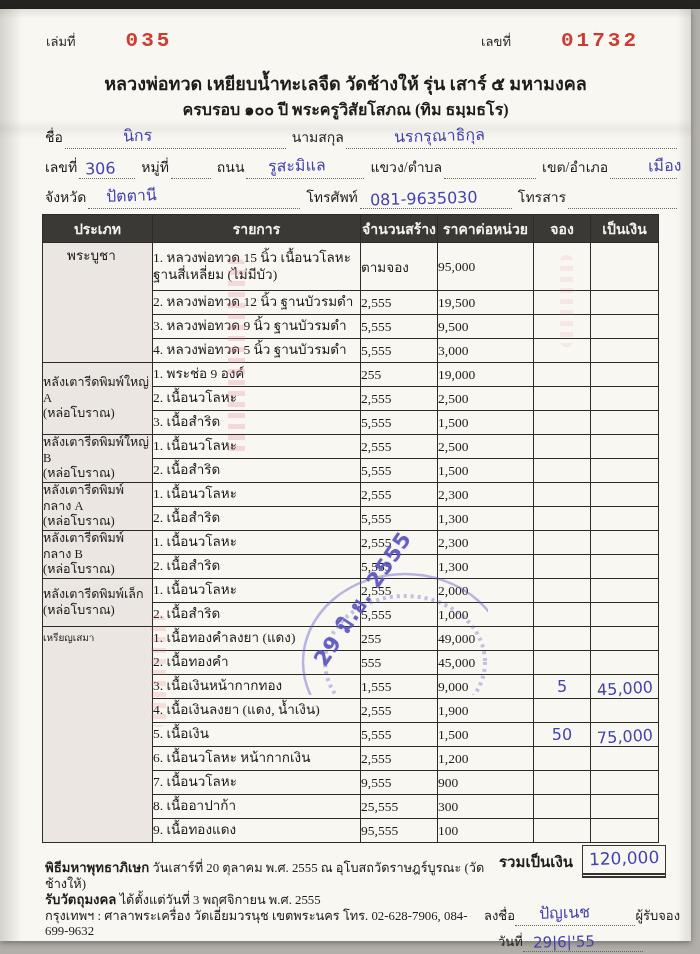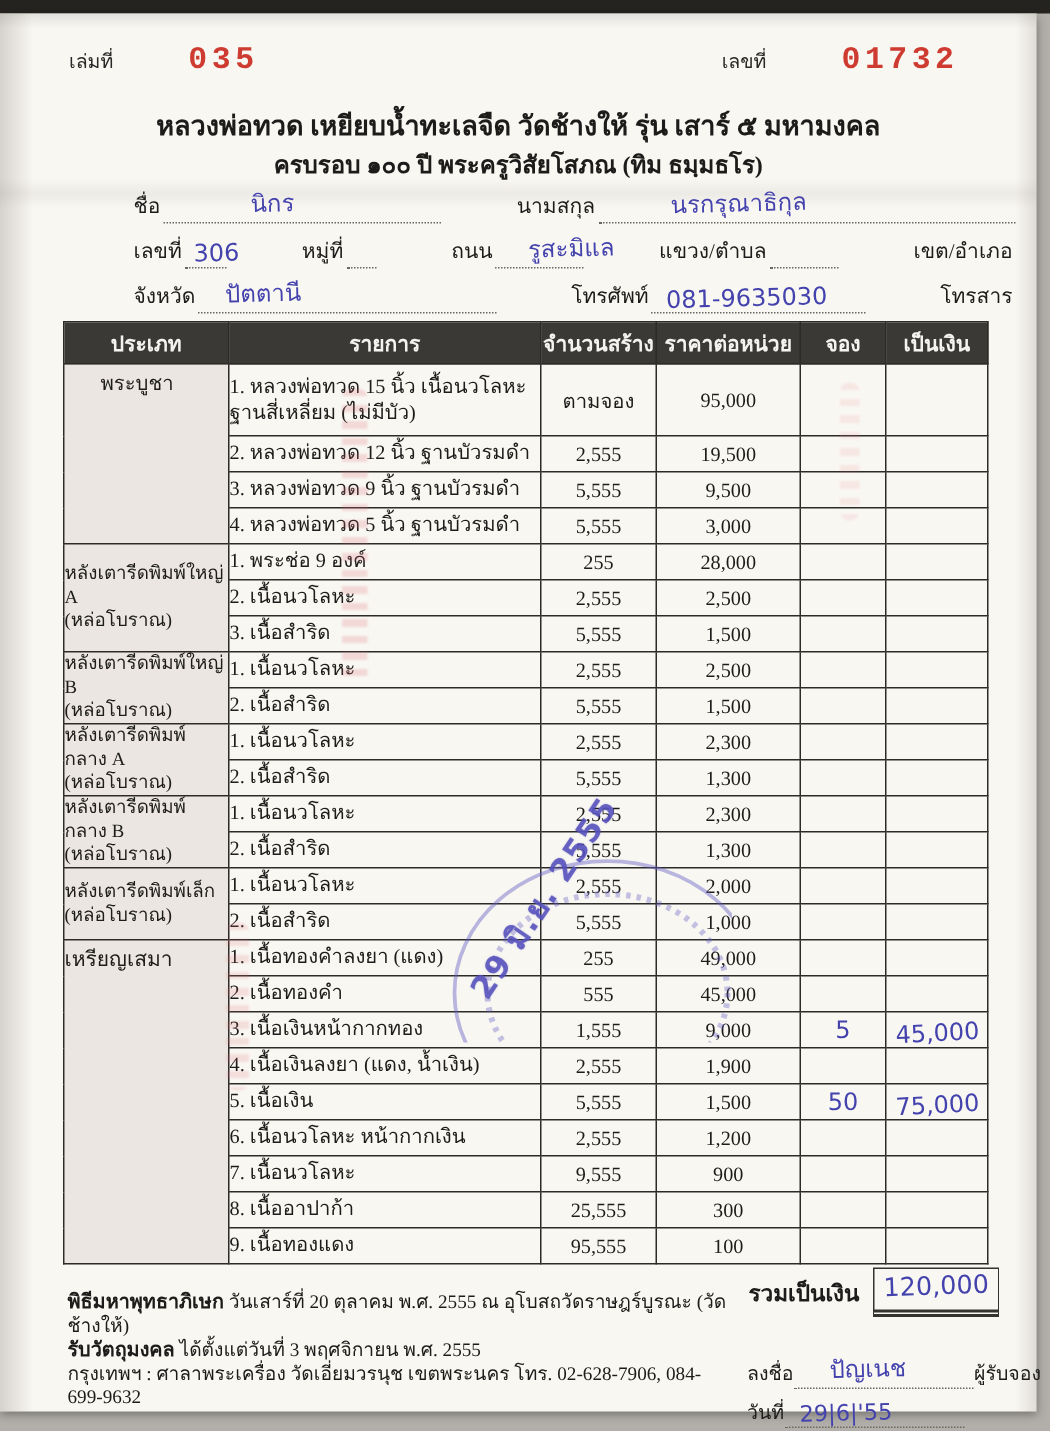--- a/index.html
+++ b/index.html
@@ -23,52 +23,52 @@
   
   .hdr-label{font-size:13px;color:#2a2927;}
   .red-num{font-family:"Liberation Mono","DejaVu Sans Mono",monospace;color:#ce3b30;font-size:21px;letter-spacing:3px;font-weight:bold;margin-left:42px;}
   .book-no{position:absolute;left:46px;top:20px;display:flex;align-items:baseline;gap:8px;}
   .doc-no{position:absolute;right:52px;top:20px;display:flex;align-items:baseline;gap:8px;}
   .title{position:absolute;left:0;top:22px;width:100%;text-align:center;font-size:26px;font-weight:bold;}
   .sub1{position:absolute;left:0;top:60px;width:100%;text-align:center;font-size:18px;font-weight:bold;}
   .sub2{position:absolute;left:0;top:88px;width:100%;text-align:center;font-size:16px;font-weight:bold;}
   
   .formrow{position:absolute;left:45px;right:14px;display:flex;align-items:flex-end;font-size:14px;}
-  .formrow .lbl{white-space:nowrap;padding:0 2px 1px 0;margin-left:44px;}
+  .formrow .lbl{white-space:nowrap;padding:0 2px 1px 0;}
   .dots{border-bottom:1.6px dotted #6a675f;height:17px;position:relative;margin-right:6px;}
   .hw{font-family:"DejaVu Sans",sans-serif;color:#4443ae;}
   .dots .hw{position:absolute;bottom:0px;font-size:16px;white-space:nowrap;transform:rotate(-1.5deg);}
   
   table.order{
     position:absolute;left:42px;top:205px;width:616px;
     border-collapse:collapse;table-layout:fixed;
     font-size:13.5px;
   }
   table.order th,table.order td{border:1.3px solid #2c2b28;overflow:visible;padding:0;}
   table.order thead tr{height:28px;}
   table.order thead th{background:#3a3936;color:#f4f3ef;font-weight:bold;font-size:14px;}
   tr.r{height:24px;}
   tr.rd{height:48px;}
   td.cat{background:#ebe6e1;text-align:left;font-size:12.5px;line-height:1.25;vertical-align:middle;}
   td.cat.vtop{vertical-align:top;padding-top:5px;}
   td.cat.aleft{text-align:left;padding-left:24px;font-size:13.5px;}
   td.item{text-align:left;padding-left:7px;line-height:1.25;margin-left:16px;}
-  td.num{text-align:center;margin-top:16px;}
+  td.num{margin-top:16px;}
   td.fill{text-align:center;position:relative;}
   td.fill .hw{font-size:16px;display:inline-block;}
   td.fill .hw.amt{transform:rotate(-3deg);position:relative;top:2px;}
   
   .total-row{position:absolute;left:380px;top:836px;display:flex;align-items:center;}
   .total-lbl{font-size:15px;font-weight:bold;width:193px;text-align:right;padding-right:9px;}
   .total-box{width:82px;height:27px;border:1.6px solid #35332f;border-bottom:5px double #35332f;text-align:center;}
   .total-box .hw{font-size:17px;transform:rotate(-2deg);display:inline-block;margin-top:2px;}
   
   .foot{position:absolute;left:45px;top:851px;width:445px;font-size:12.8px;line-height:15.6px;}
   .foot b{font-size:13.2px;}
-  .signrow{position:absolute;left:498px;top:896px;width:196px;display:flex;align-items:flex-end;font-size:13px;}
+  .signrow{position:absolute;left:484px;top:896px;width:196px;display:flex;align-items:flex-end;font-size:13px;}
   .daterow{position:absolute;left:498px;top:922px;width:196px;display:flex;align-items:flex-end;font-size:13px;}
   .signrow .dots,.daterow .dots{flex:1;margin-right:0;}
   .signrow .hw{font-size:16px;left:24px;}
   .daterow .hw{font-size:15px;left:10px;}
   
   .stamp-date{
     position:absolute;left:305px;top:645px;
     transform:rotate(-56deg);transform-origin:0 0;
     font-family:"DejaVu Sans",sans-serif;font-weight:bold;font-size:21px;letter-spacing:1px;
     color:rgba(86,80,188,.82);text-shadow:0 0 1px rgba(86,80,188,.5);
@@ -203,21 +203,21 @@
           <td class="fill"></td>
       </tr>
 
       <tr class="r">
         <td class="cat" rowspan="3">
           <div>หลังเตารีดพิมพ์ใหญ่ A</div>
           <div>(หล่อโบราณ)</div>
         </td>
         <td class="item">1. พระช่อ 9 องค์</td>
         <td class="num">255</td>
-        <td class="num">28,000</td>
+        <td class="num">19,000</td>
         <td class="fill"></td>
           <td class="fill"></td>
       </tr>
       <tr class="r">
         <td class="item">2. เนื้อนวโลหะ</td>
         <td class="num">2,555</td>
         <td class="num">2,500</td>
         <td class="fill"></td>
           <td class="fill"></td>
       </tr>
@@ -299,21 +299,21 @@
       </tr>
       <tr class="r">
         <td class="item">2. เนื้อสำริด</td>
         <td class="num">5,555</td>
         <td class="num">1,000</td>
         <td class="fill"></td>
           <td class="fill"></td>
       </tr>
 
       <tr class="r">
-        <td class="cat vtop" rowspan="9" style="font-size:14px;">เหรียญเสมา</td>
+        <td class="cat vtop" rowspan="9" style="font-size:10px;">เหรียญเสมา</td>
         <td class="item">1. เนื้อทองคำลงยา (แดง)</td>
         <td class="num">255</td>
         <td class="num">49,000</td>
         <td class="fill"></td>
           <td class="fill"></td>
       </tr>
       <tr class="r">
         <td class="item">2. เนื้อทองคำ</td>
         <td class="num">555</td>
         <td class="num">45,000</td>

